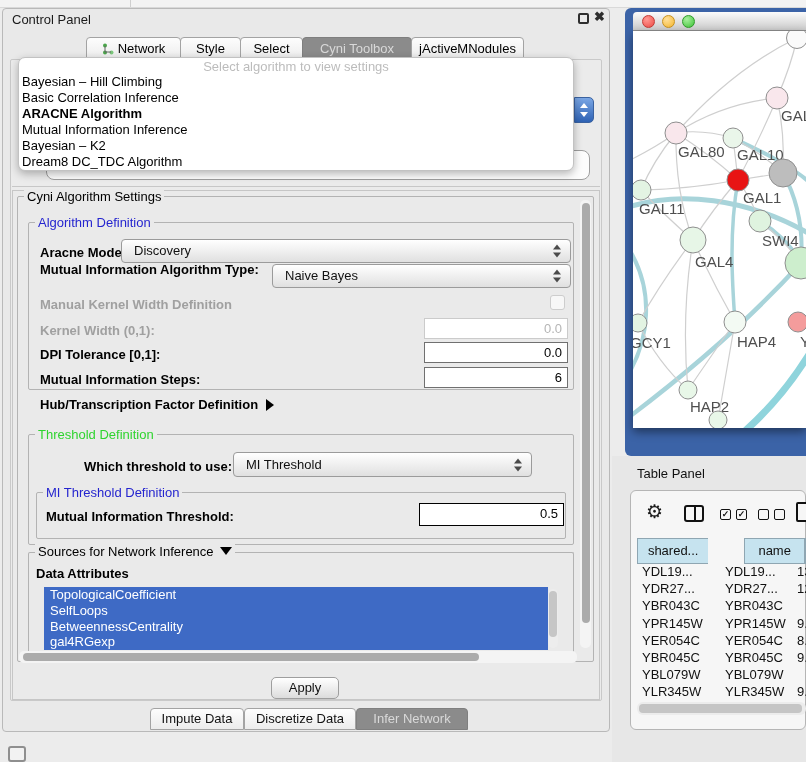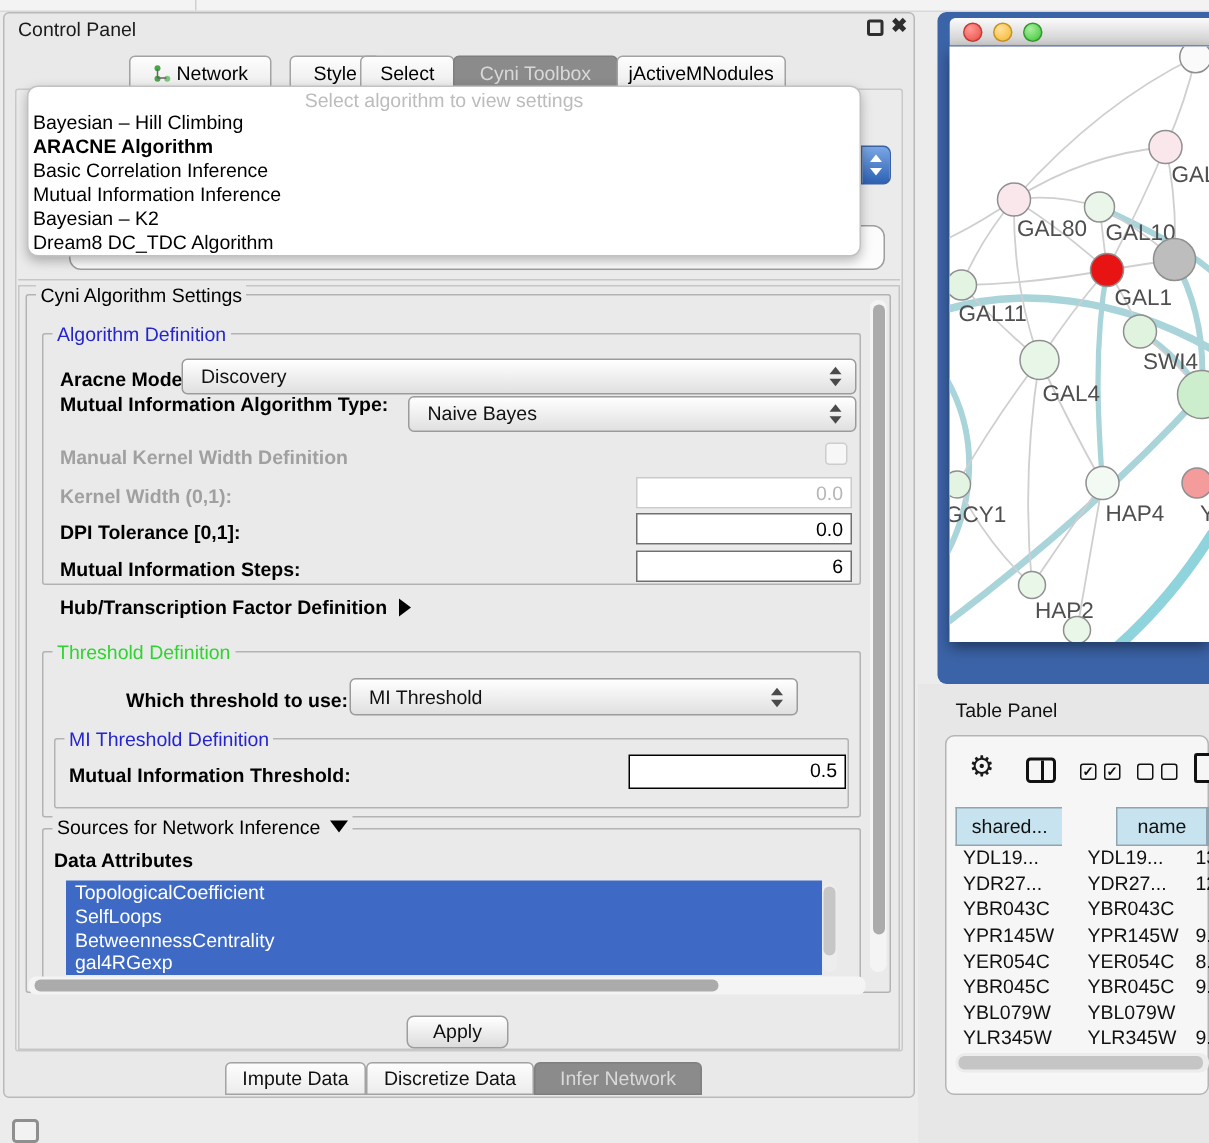--- a/index.html
+++ b/index.html
@@ -19,21 +19,21 @@
         border:1px solid #b9b9b9; border-radius:4px; }
   #cp-title { left:12px; top:12px; font-size:13px; color:#1a1a1a; }
   #cp-float { left:578px; top:13px; width:11px; height:11px; border:2px solid #2e2e2e; border-radius:2px; background:transparent; }
   #cp-close { left:594px; top:9px; font-size:13px; font-weight:bold; color:#2e2e2e; }
 
   .tab { position:absolute; top:37px; height:23px; border:1px solid #a3a3a3; border-radius:4px 4px 0 0;
          background:linear-gradient(#fdfdfd,#ececec); font-size:13px; text-align:center; line-height:21px;
          color:#000; z-index:5; }
   .tab.selected { background:#8b8b8b; color:#d9d9d9; border-color:#7f7f7f; }
   #tab-network { left:86px;  width:95px; }
-  #tab-style   { left:180px; width:61px;margin-left:13px; }
+  #tab-style   { left:180px; width:61px; }
   #tab-select  { left:240px; width:63px; }
   #tab-cyni    { left:302px; width:110px; }
   #tab-jactive { left:411px; width:113px; }
   #tab-network .net-ic { display:inline-block; vertical-align:-2px; margin-right:4px; }
 
   #content-panel { left:10px; top:59px; width:592px; height:642px; background:#ebebeb;
                    border:1px solid #c9c9c9; border-radius:2px; }
 
   
   #spinner-blue { left:574px; top:97px; width:20px; height:26px; border-radius:0 5px 5px 0;
@@ -201,22 +201,22 @@
       <span class="up"></span>
       <span class="dn"></span>
     </div>
   <div class="abs" id="sliver-box"></div>
   <div class="abs" id="divider-line"></div>
 
   <div class="abs" id="popup">
     <div class="popup-header">Select algorithm to view settings</div>
     <div id="popup-items">
         <div class="popup-item">Bayesian – Hill Climbing</div>
+        <div class="popup-item">Basic Correlation Inference</div>
         <div class="popup-item bold">ARACNE Algorithm</div>
-        <div class="popup-item">Basic Correlation Inference</div>
         <div class="popup-item">Mutual Information Inference</div>
         <div class="popup-item">Bayesian – K2</div>
         <div class="popup-item">Dream8 DC_TDC Algorithm</div>
       </div>
   </div>
 
   <div class="abs" id="settings-outer"></div>
   <div class="group" id="cas-group"></div>
   <div class="legend" id="cas-legend">Cyni Algorithm Settings</div>
 

